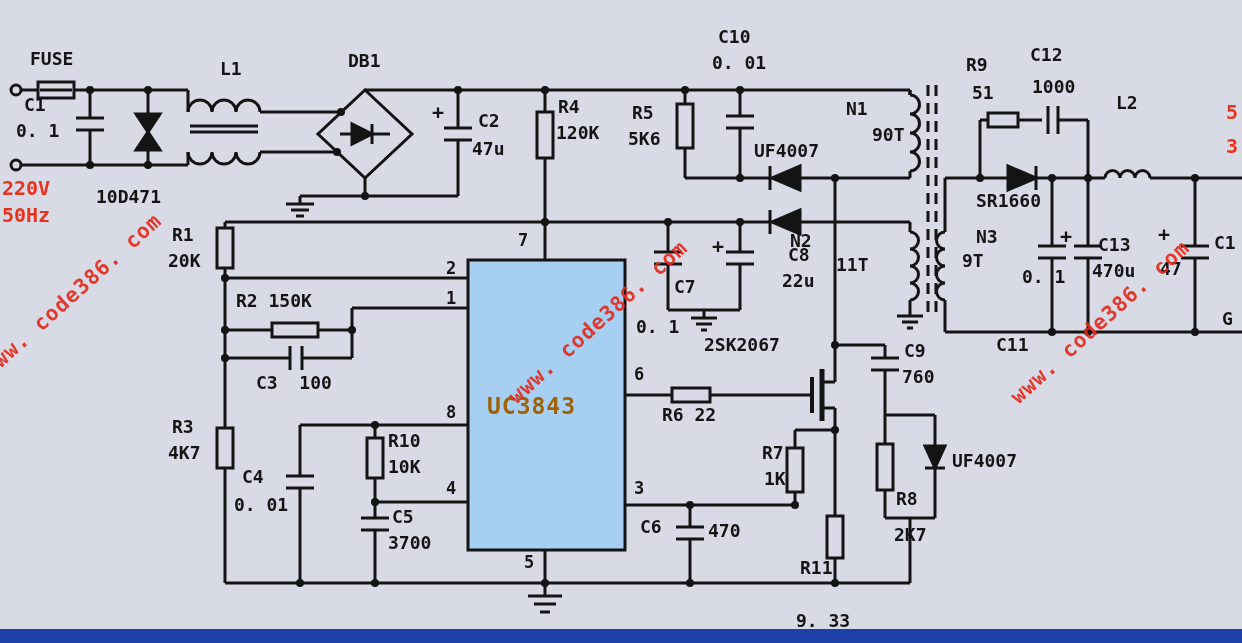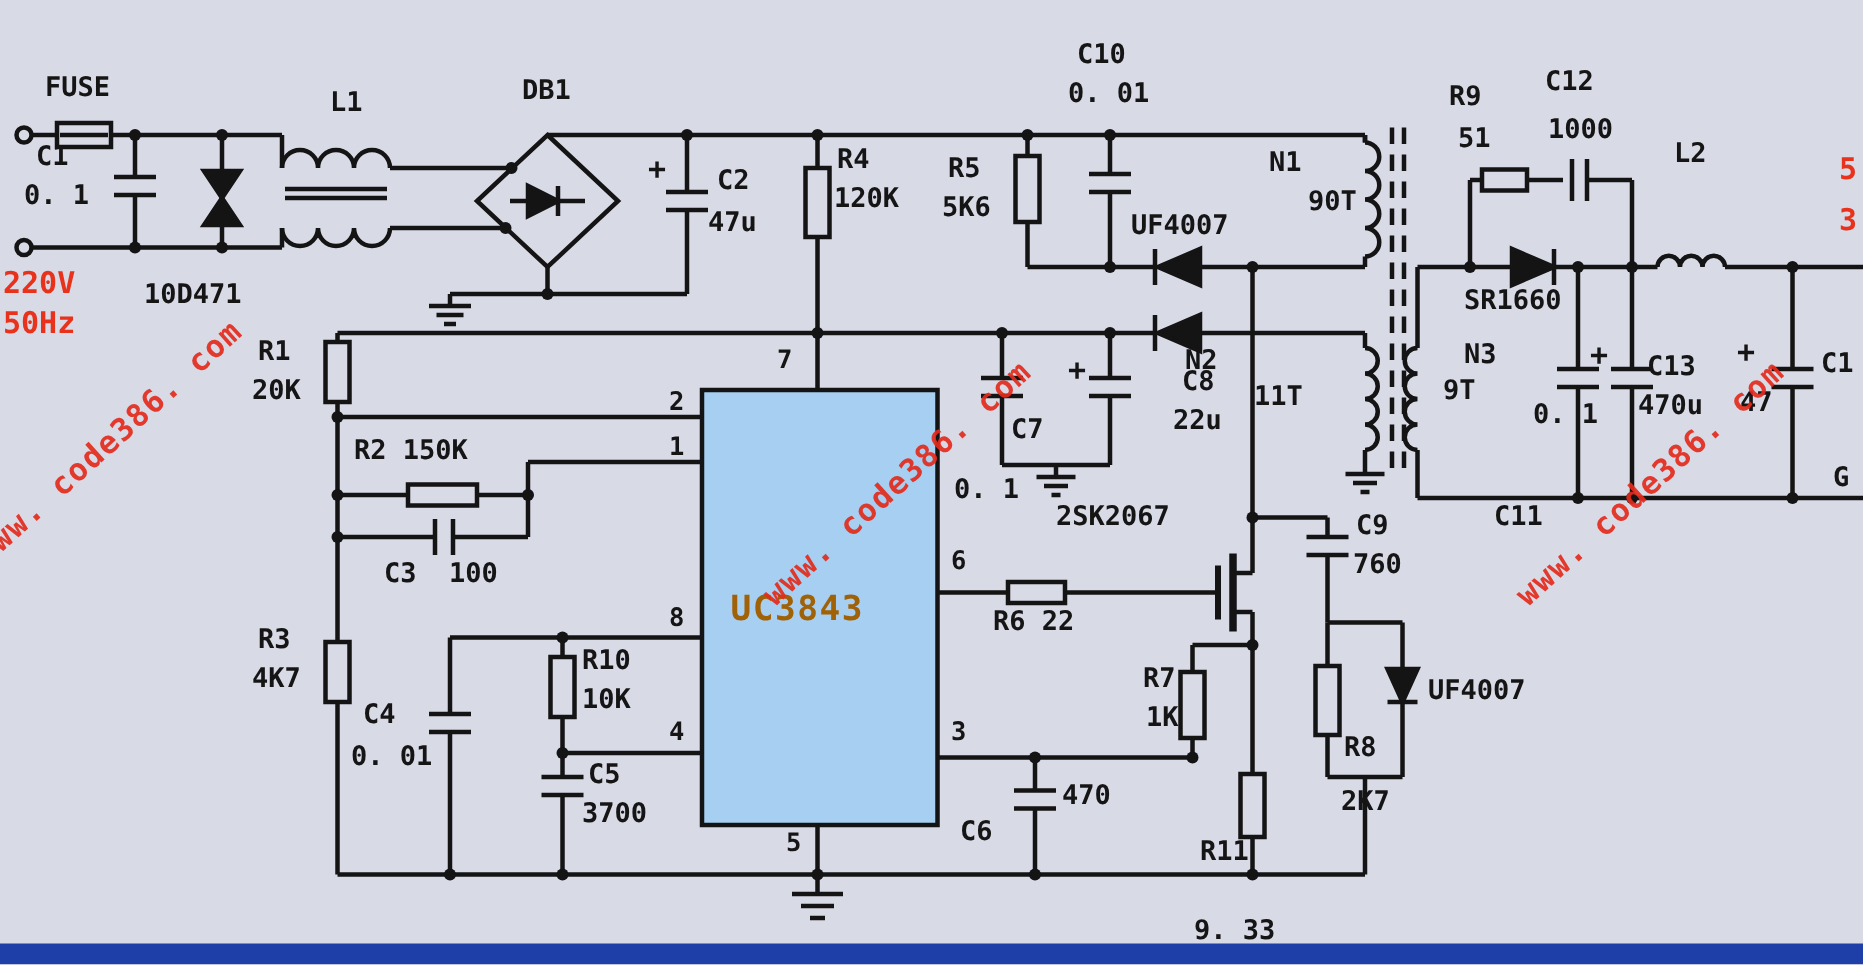--- a/index.html
+++ b/index.html
@@ -352,21 +352,21 @@
 <div class="lbl" style="left:782px;top:272px">22u</div>
 <div class="lbl" style="left:904px;top:342px">C9</div>
 <div class="lbl" style="left:902px;top:368px">760</div>
 <div class="lbl" style="left:762px;top:444px">R7</div>
 <div class="lbl" style="left:764px;top:470px">1K</div>
 <div class="lbl" style="left:896px;top:490px">R8</div>
 <div class="lbl" style="left:894px;top:526px">2K7</div>
 <div class="lbl" style="left:952px;top:452px">UF4007</div>
 <div class="lbl" style="left:800px;top:559px">R11</div>
 <div class="lbl" style="left:796px;top:612px">9. 33</div>
-<div class="lbl" style="left:640px;top:546px">C6</div>
+<div class="lbl" style="left:640px;top:518px">C6</div>
 <div class="lbl" style="left:708px;top:522px">470</div>
 
 <div class="ictitle">UC3843</div>
 
 <div class="wm" style="left:72px;top:295px">www. code386. com</div>
 <div class="wm" style="left:598px;top:322px">www. code386. com</div>
 <div class="wm" style="left:1100px;top:322px">www. code386. com</div>
 
 <div id="bottombar"></div>
 

